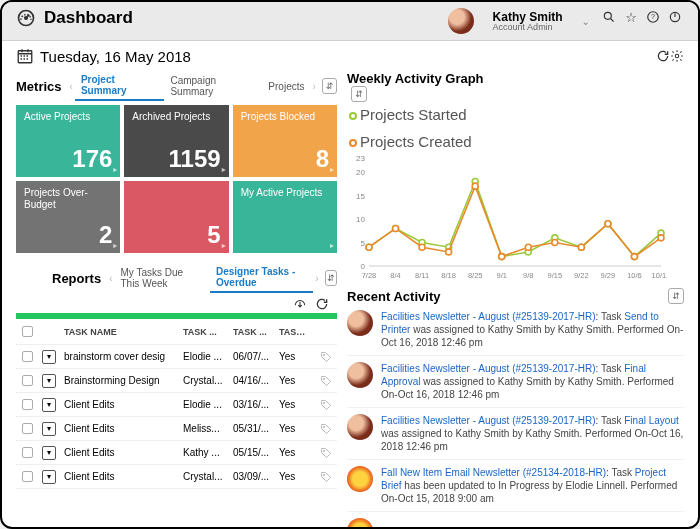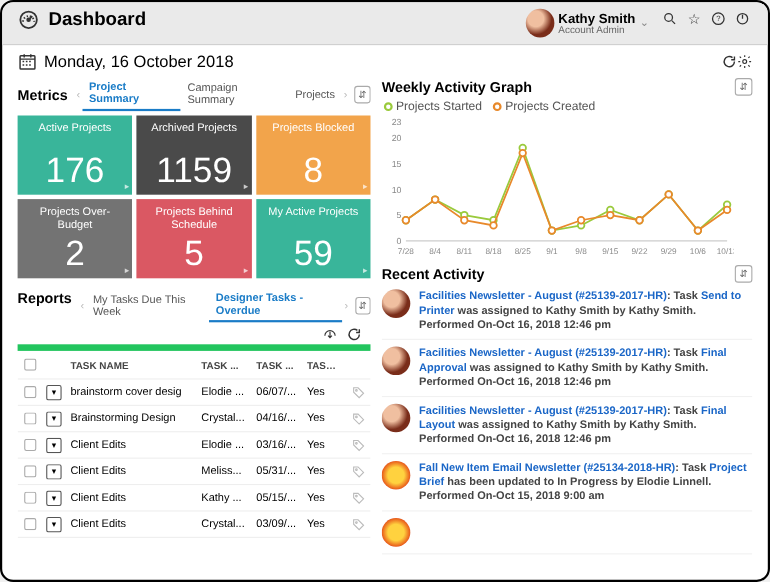--- a/index.html
+++ b/index.html
@@ -2,68 +2,68 @@
 <html><head>
 <meta charset="utf-8">
 <style>
 * { box-sizing: border-box; margin: 0; padding: 0; }
 body { font-family: -apple-system, BlinkMacSystemFont, "Segoe UI", Arial, sans-serif; background: #f0f0f0; width: 700px; height: 529px; overflow: hidden; }
 .app { border: 2px solid #000; border-radius: 12px; width: 700px; height: 529px; background: #fff; overflow: hidden; display: flex; flex-direction: column; }
 .topbar { background: #eaeaea; display: flex; padding: 6px 14px; border-bottom: 1px solid #d0d0d0; }
 .topbar .title { font-size: 17px; font-weight: 700; margin-left: 8px; }
 .topbar .spacer { flex: 1; }
 .avatar { width: 26px; height: 26px; border-radius: 50%; background: radial-gradient(circle at 35% 35%, #f0bfa0 30%, #7a2d1a 60%); display: inline-block; }
-.user-block { display: flex; align-items: center; gap: 4px; margin-right: 6px; }
+.user-block { display: flex; align-items: center; gap: 19px; margin-right: 6px; }
 .user-text { display: flex; flex-direction: column; line-height: 1; }
 .user-name { font-weight: 700; font-size: 12px; }
 .user-role { font-size: 9px; color: #666; }
 .topbar .iconbtn { width: 18px; height: 18px; display: inline-flex; align-items: center; justify-content: center; font-size: 13px; color: #333; margin-left: 4px; cursor: pointer; }
 .datebar { display: flex; align-items: center; padding: 6px 14px; }
 .datebar .date { font-size: 15px; margin-left: 6px; font-weight: 500; }
 .datebar .spacer { flex: 1; }
 .content { display: flex; flex: 1; overflow: hidden; }
 .left { width: 335px; padding: 0 0 0 14px; display: flex; flex-direction: column; overflow: hidden; }
 .right { flex: 1; padding: 0 14px 0 10px; display: flex; flex-direction: column; overflow: hidden; }
 .section-head { display: flex; align-items: center; margin-bottom: 4px; }
 .section-title { font-weight: 700; font-size: 13px; }
 .tabs { display: flex; align-items: center; font-size: 10px; color: #555; margin-left: 6px; }
 .tabs .chev { color: #bbb; padding: 0 2px; cursor: pointer; }
 .tabs .tab { padding: 3px 6px; cursor: pointer; }
 .tabs .tab.active { color: #1a7cc7; border-bottom: 2px solid #1a7cc7; font-weight: 600; }
 .sqbtn { width: 16px; height: 16px; border: 1px solid #aaa; border-radius: 3px; display: inline-flex; align-items: center; justify-content: center; font-size: 9px; color: #666; cursor: pointer; margin-left: 4px; }
 .metrics-grid { display: grid; grid-template-columns: repeat(3, 1fr); gap: 4px; margin-bottom: 8px; }
 .metric { color: #fff; padding: 6px 8px 4px 8px; height: 72px; position: relative; display: flex; flex-direction: column; }
-.metric .m-label { font-size: 10px; line-height: 1.2; text-align: center; }
-.metric .m-val { font-size: 32px; font-weight: 400; text-align: center; margin-top: auto; }
+.metric .m-label { font-size: 10px; line-height: 1.2; }
+.metric .m-val { font-size: 24px; font-weight: 700; text-align: right; margin-top: auto; }
 .metric .m-caret { position: absolute; bottom: 3px; right: 3px; font-size: 8px; opacity: .7; }
-.reports-head { display: flex; margin-top: 2px; }
+.reports-head { display: flex; align-items: center; margin-top: 2px; margin-left: 36px; }
 .reports-tools { display: flex; justify-content: flex-end; gap: 8px; padding: 4px 8px 2px 0; }
 .reports-tools span { font-size: 13px; color: #444; cursor: pointer; }
 .table { font-size: 10px; border-top: 6px solid #22c55e; flex: 1; overflow: hidden; }
 .trow { display: flex; align-items: center; border-bottom: 1px solid #eee; height: 24px; }
 .trow.header { font-weight: 700; text-transform: uppercase; font-size: 9px; color: #444; height: 26px; }
 .trow .cell { padding: 0 4px; overflow: hidden; white-space: nowrap; text-overflow: ellipsis; }
 .c-chk { width: 22px; display: flex; justify-content: center; }
 .c-dd { width: 22px; display: flex; justify-content: center; }
 .c-name { flex: 1.6; }
 .c-asg { width: 50px; }
 .c-date { width: 46px; }
 .c-track { width: 40px; }
 .c-tag { width: 22px; display: flex; justify-content: center; color: #bbb; }
 .chkbox { width: 11px; height: 11px; border: 1px solid #aaa; border-radius: 2px; }
 .ddsq { width: 14px; height: 14px; border: 1px solid #555; border-radius: 2px; display: flex; align-items: center; justify-content: center; font-size: 8px; }
-.weekly-head { display: flex; align-items: center; }
+.weekly-head { display: flex; align-items: flex-start; flex-direction: column; }
 .weekly-head .spacer { flex: 1; }
-.legend { display: flex; gap: 10px; font-size: 11px; color: #555; margin: 4px 0 2px 2px; }
+.legend { display: flex; gap: 10px; font-size: 15px; color: #555; margin: 4px 0 2px 2px; flex-direction: column; }
 .legend .dot { width: 8px; height: 8px; border-radius: 50%; display: inline-block; border: 2px solid; margin-right: 3px; vertical-align: middle; }
 .chart { height: 130px; position: relative; }
 .recent-head { display: flex; align-items: flex-end; margin-top: 6px; }
 .recent-head .spacer { flex: 1; }
 .feed { flex: 1; overflow: hidden; }
-.feed-item { display: flex; gap: 8px; padding: 6px 0; border-bottom: 1px solid #f1f1f1; font-size: 10px; color: #444; line-height: 1.3; font-weight: bold; }
+.feed-item { display: flex; gap: 8px; padding: 6px 0; border-bottom: 1px solid #f1f1f1; font-size: 10px; color: #444; line-height: 1.3; }
 .feed-item .av { width: 26px; height: 26px; border-radius: 50%; flex-shrink: 0; }
 .feed-item .av.kathy { background: radial-gradient(circle at 35% 35%, #f0bfa0 30%, #7a2d1a 60%); }
 .feed-item .av.sun { background: radial-gradient(circle at 50% 50%, #ffd23f 40%, #e85a1a 70%, #2b4cc9 90%); }
 .feed-item a { color: #1a66c7; text-decoration: none; }
 svg { display: block; }
 </style>
 </head>
 <body>
 
 <div class="app">
@@ -108,21 +108,21 @@
   </div>
 
   <div class="datebar">
     <span>
       <svg width="18" height="18" viewBox="0 0 24 24" fill="none" stroke="#333" stroke-width="1.8">
           <rect x="3" y="5" width="18" height="16" rx="1"></rect>
           <path d="M3 9h18M8 3v4M16 3v4"></path>
           <path d="M6 12h2M10 12h2M14 12h2M6 16h2M10 16h2M14 16h2"></path>
         </svg>
     </span>
-    <span class="date">Monday, 16 October 2018</span>
+    <span class="date">Tuesday, 16 May 2018</span>
     <span class="spacer"></span>
     <span class="iconbtn">
       <svg width="14" height="14" viewBox="0 0 24 24" fill="none" stroke="#333" stroke-width="2.2">
           <path d="M20 12a8 8 0 1 1-3-6.2"></path>
           <path d="M20 4v5h-5"></path>
         </svg>
     </span>
     <span class="iconbtn">
       <svg width="14" height="14" viewBox="0 0 24 24" fill="none" stroke="#333" stroke-width="1.8">
           <circle cx="12" cy="12" r="3"></circle>
@@ -159,27 +159,25 @@
             <div class="m-label">Projects Blocked</div>
             <div class="m-val">8</div>
             <div class="m-caret">▸</div>
           </div>
           <div class="metric" style="background: #737373;">
             <div class="m-label">Projects Over-Budget</div>
             <div class="m-val">2</div>
             <div class="m-caret">▸</div>
           </div>
           <div class="metric" style="background: rgb(218, 88, 99);">
-            <div class="m-label">Projects Behind Schedule</div>
             <div class="m-val">5</div>
             <div class="m-caret">▸</div>
           </div>
           <div class="metric" style="background: rgb(57, 181, 154);">
             <div class="m-label">My Active Projects</div>
-            <div class="m-val">59</div>
             <div class="m-caret">▸</div>
           </div>
         </div>
 
       <div class="reports-head">
         <span class="section-title">Reports</span>
         <div class="tabs">
           <span class="chev">‹</span>
           <span class="tab">My Tasks Due This Week</span>
           <span class="tab active">Designer Tasks - Overdue</span>

